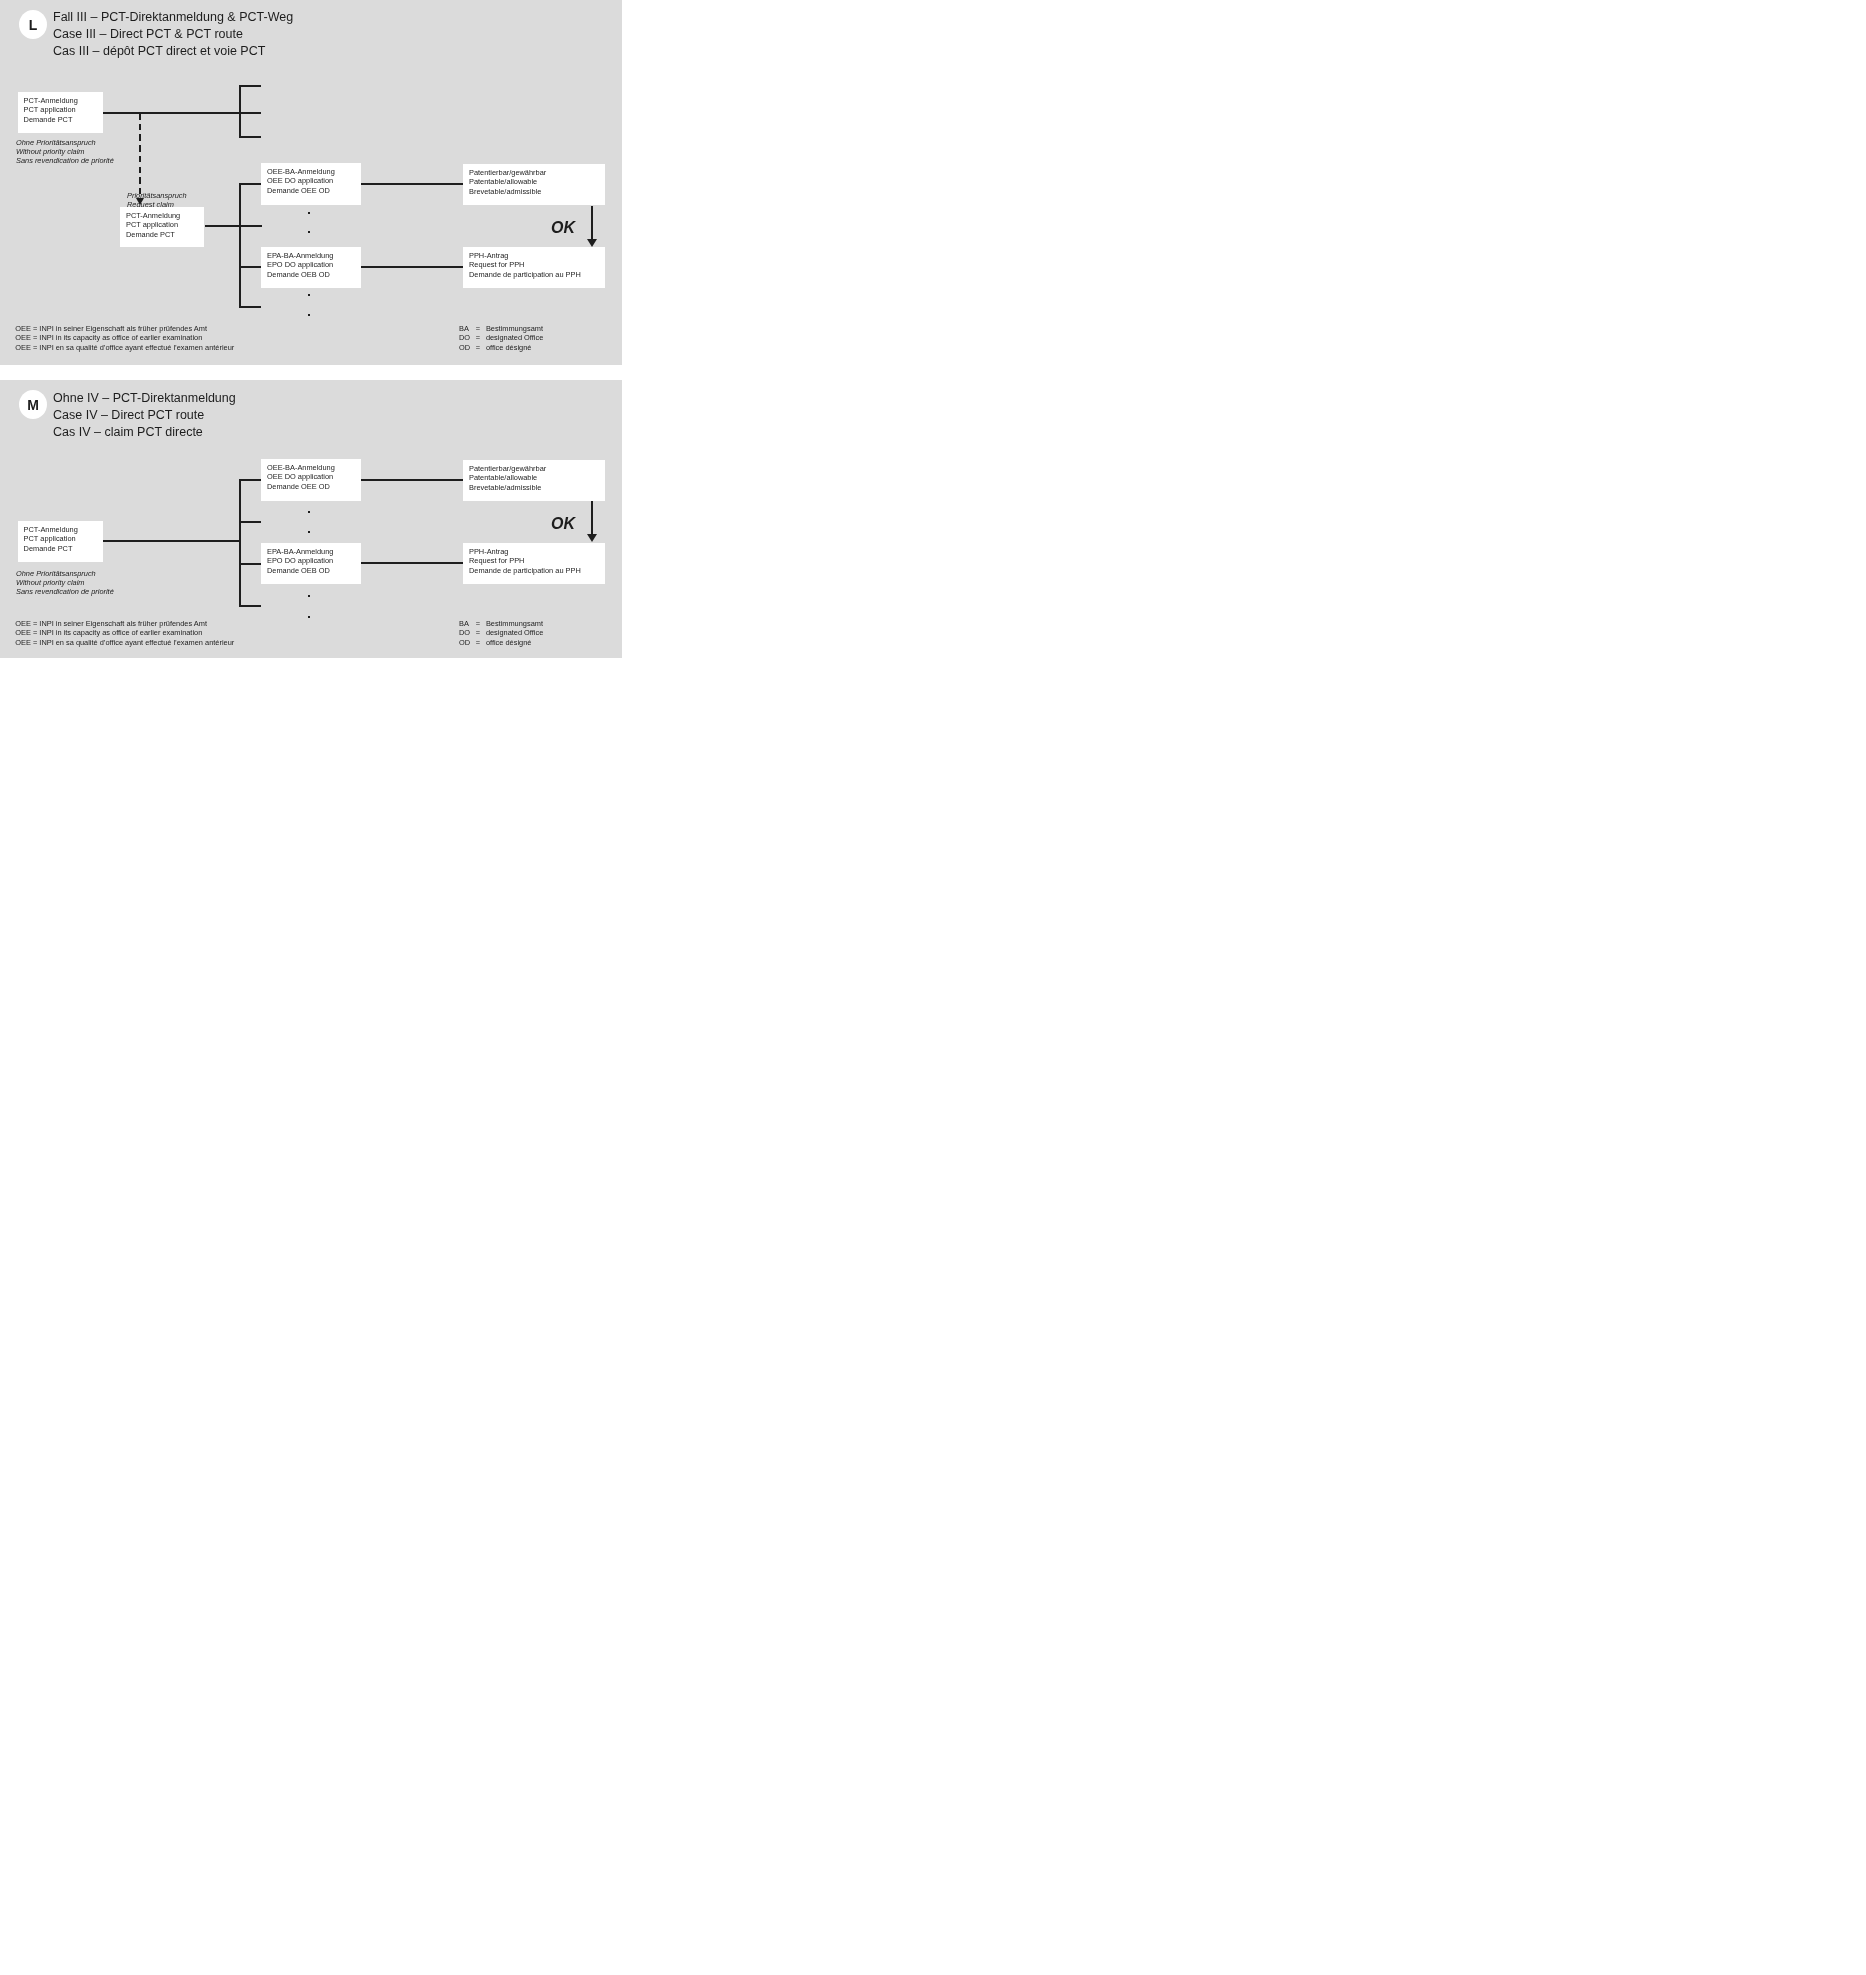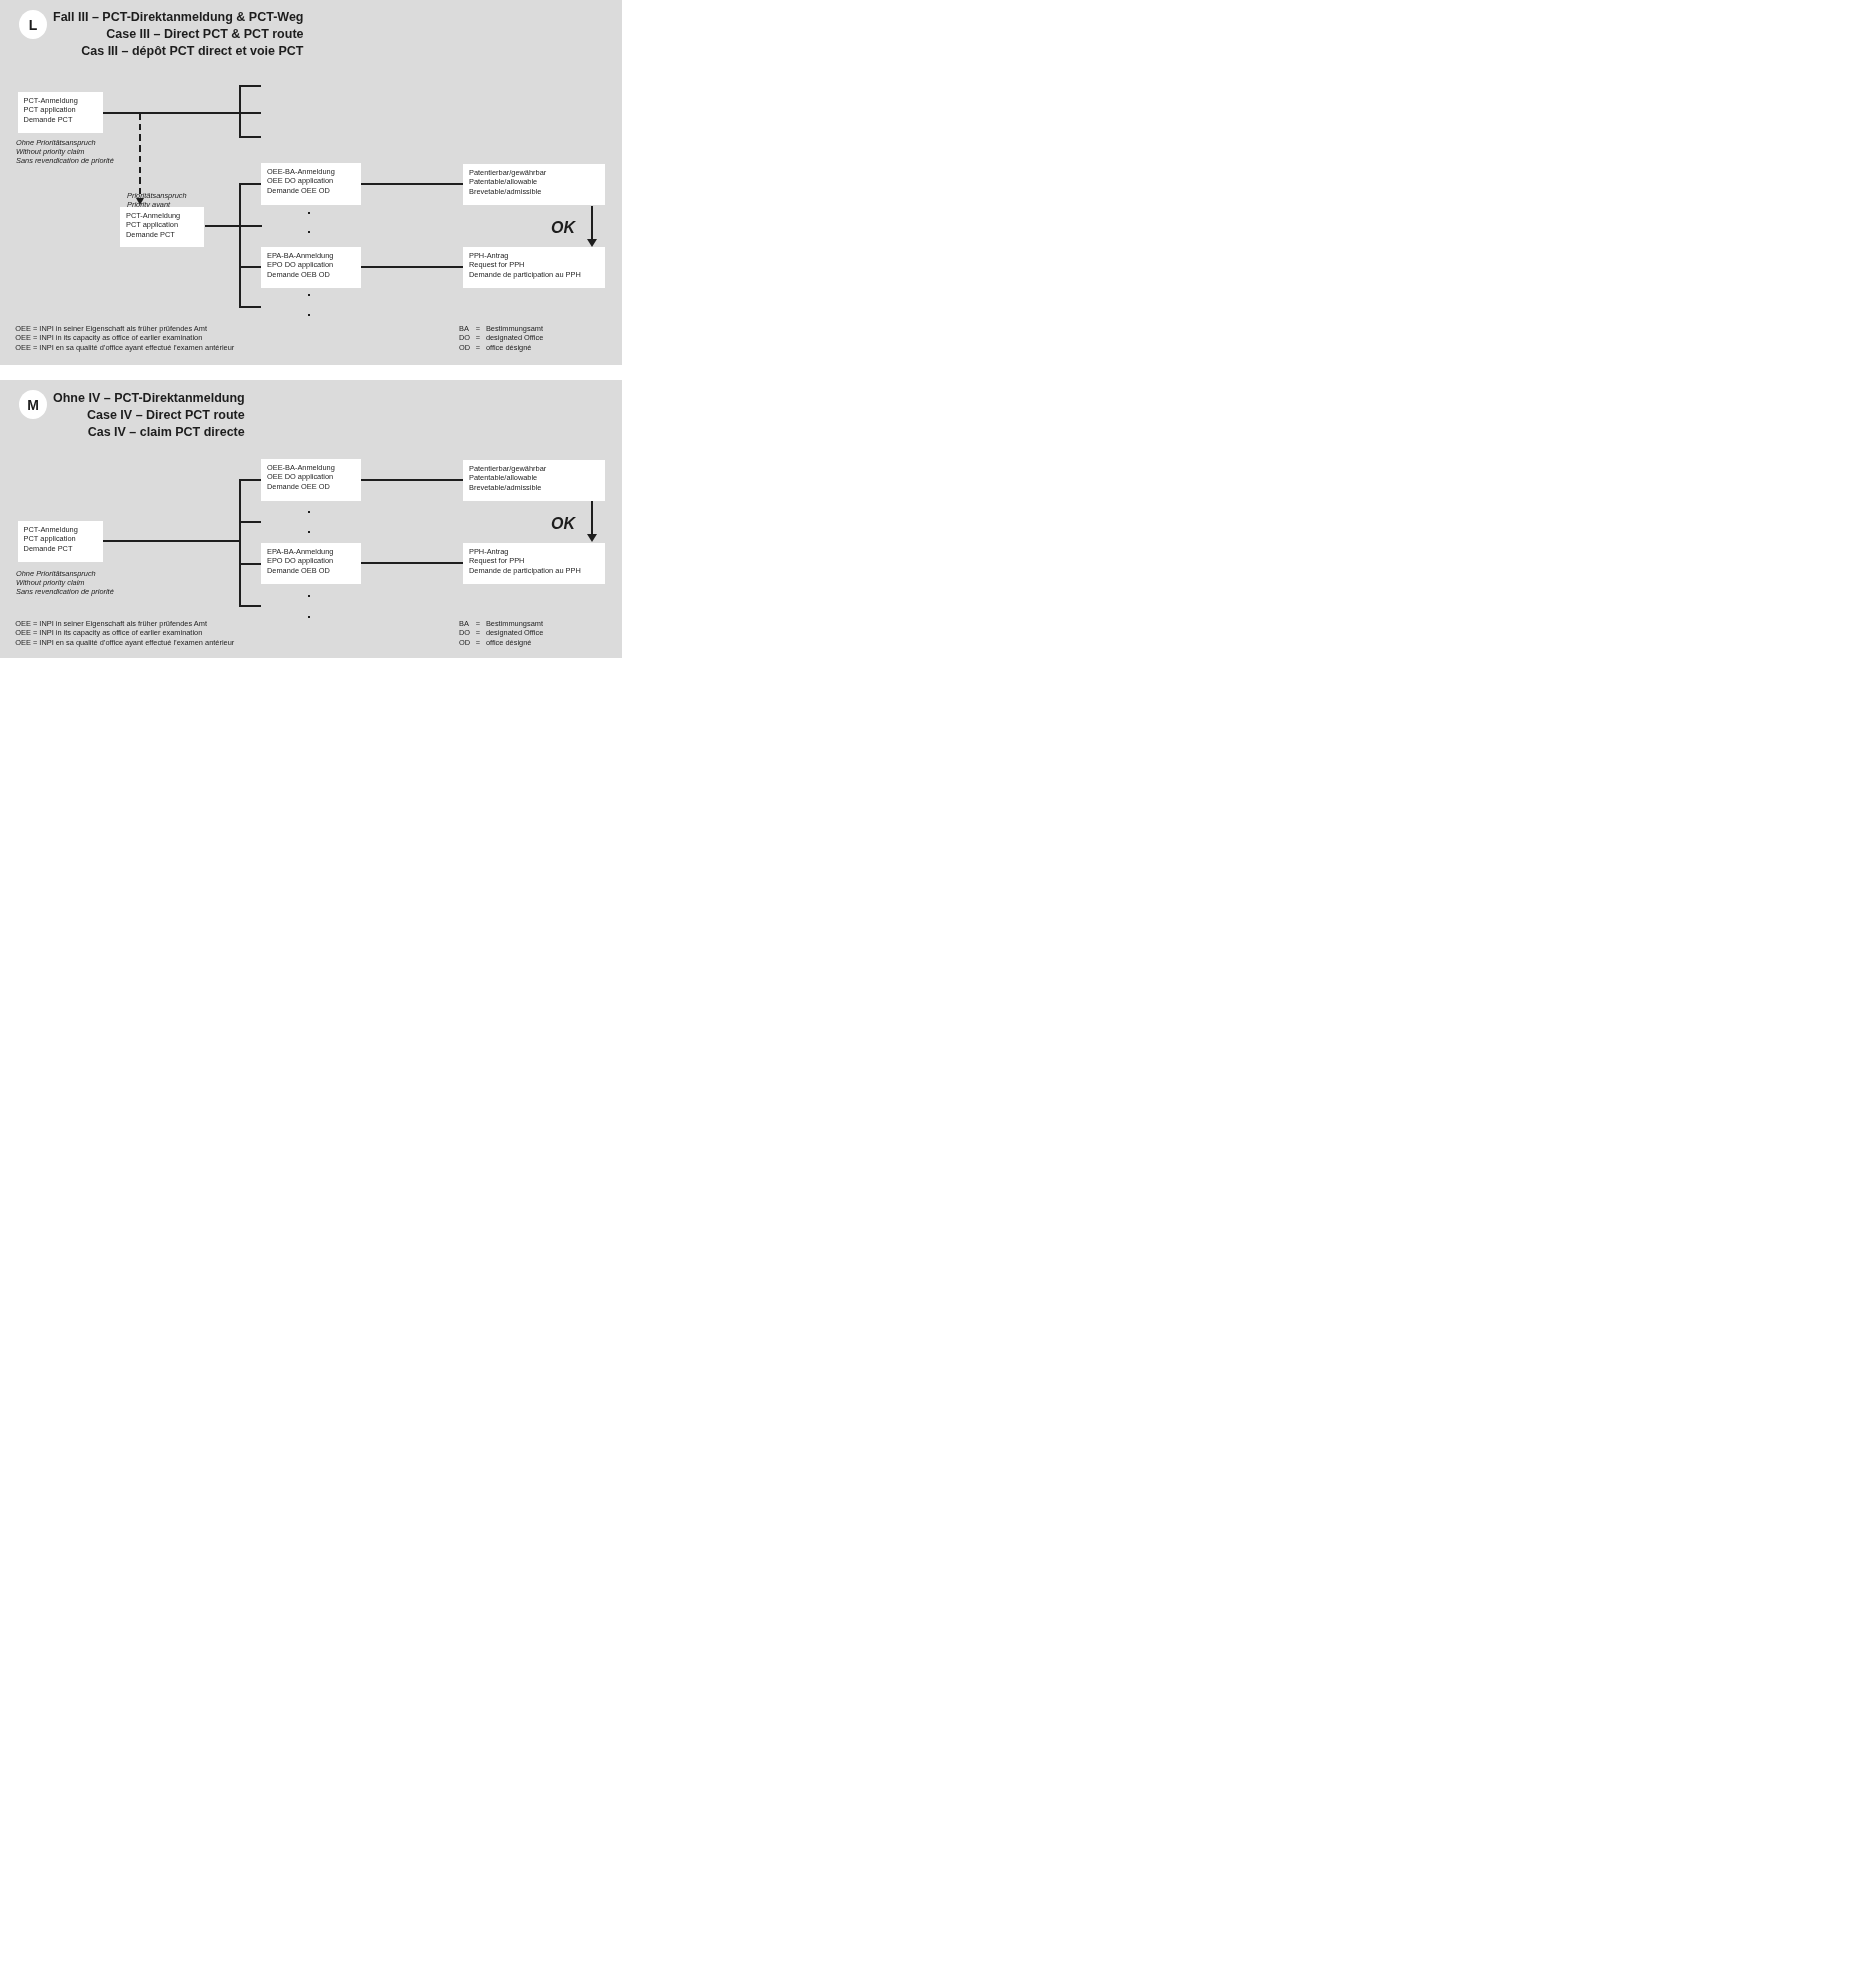--- a/index.html
+++ b/index.html
@@ -2,21 +2,21 @@
 <html style="font-size:7.4px"><head>
 <meta charset="utf-8">
 <style>
   html,body{margin:0;padding:0;background:#ffffff;}
   .page{position:relative;width:622px;height:658px;background:#ffffff;
         font-family:"Liberation Sans", sans-serif;color:#1d1d1d;overflow:hidden;}
   .panel{position:absolute;left:0;width:622px;background:#dbdbdb;}
   .badge{position:absolute;width:28px;height:29px;background:#ffffff;border-radius:50%;
          display:flex;align-items:center;justify-content:center;
          font-size:14px;font-weight:bold;}
-  .title{position:absolute;font-size:12.5px;font-weight:bold;line-height:17px;white-space:nowrap;text-align:right;}
+  .title{position:absolute;font-size:12.5px;font-weight:normal;line-height:17px;white-space:nowrap;}
   .fbox{position:absolute;background:#ffffff;padding:4.2px 0 0 6px;box-sizing:border-box;
         font-size:7.4px;line-height:9.3px;white-space:nowrap;}
   .lbl{position:absolute;font-size:7.4px;line-height:9px;white-space:nowrap;font-style:italic;}
   .hl{position:absolute;height:1.9px;background:#1e1e1e;}
   .vl{position:absolute;width:1.9px;background:#1e1e1e;}
   .dashv{position:absolute;width:1.9px;
          background:repeating-linear-gradient(to bottom,#1e1e1e 0 6.5px,transparent 6.5px 10.7px);}
   .arr-sm{position:absolute;width:0;height:0;
           border-left:4.2px solid transparent;border-right:4.2px solid transparent;
           border-top:7.4px solid #1e1e1e;}
@@ -62,21 +62,21 @@
     <div class="arr-sm" style="left:136px;top:198px;"></div>
 
     <div class="lbl" style="left:16px;top:138px;">
       <div>Ohne Prioritätsanspruch</div>
       <div>Without priority claim</div>
       <div>Sans revendication de priorité</div>
     </div>
 
     <div class="lbl" style="left:127px;top:146px;margin-top:45px;">
       <div>Prioritätsanspruch</div>
-      <div>Priority ayant</div>
+      <div>Request claim</div>
       <div>Revendication</div>
       <div>de désigné</div>
     </div>
 
     <div class="fbox" style="left:120px;top:207px;width:84px;height:40px;">
       <div>PCT-Anmeldung</div>
       <div>PCT application</div>
       <div>Demande PCT</div>
     </div>
 

